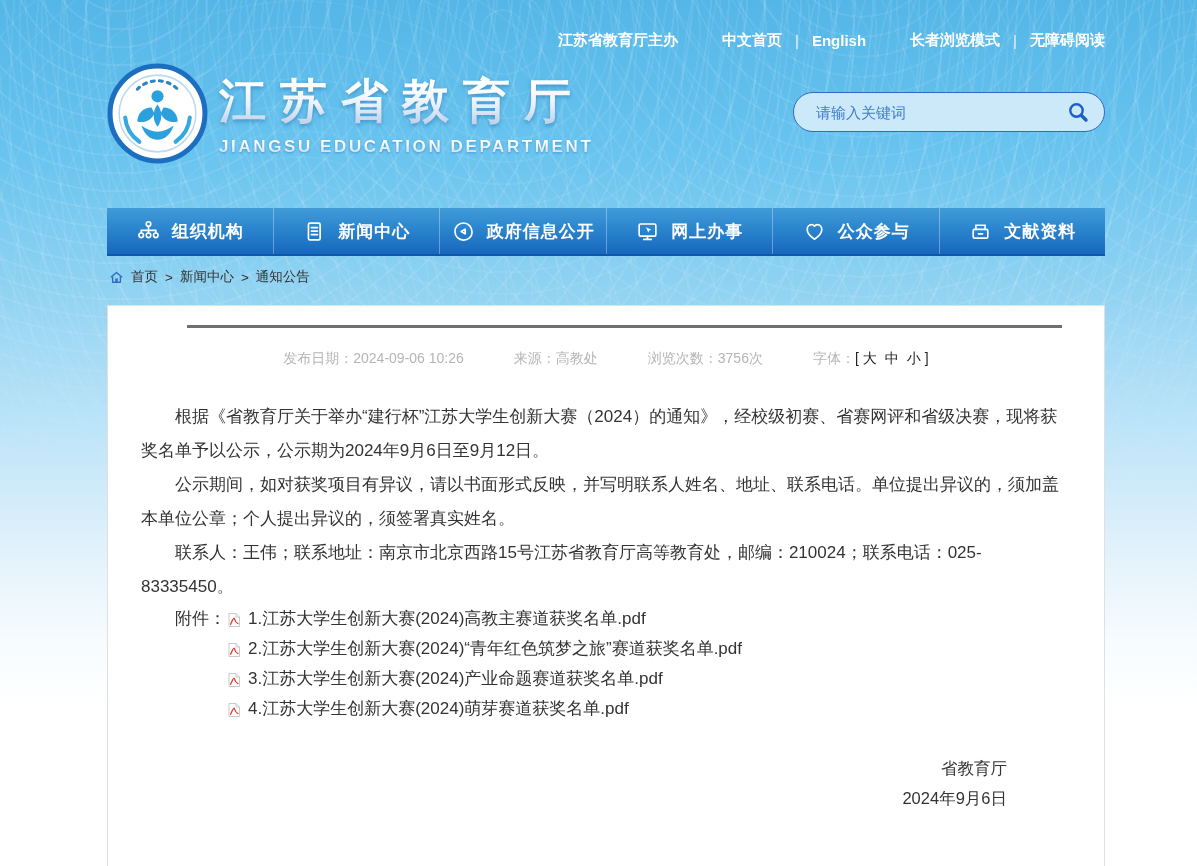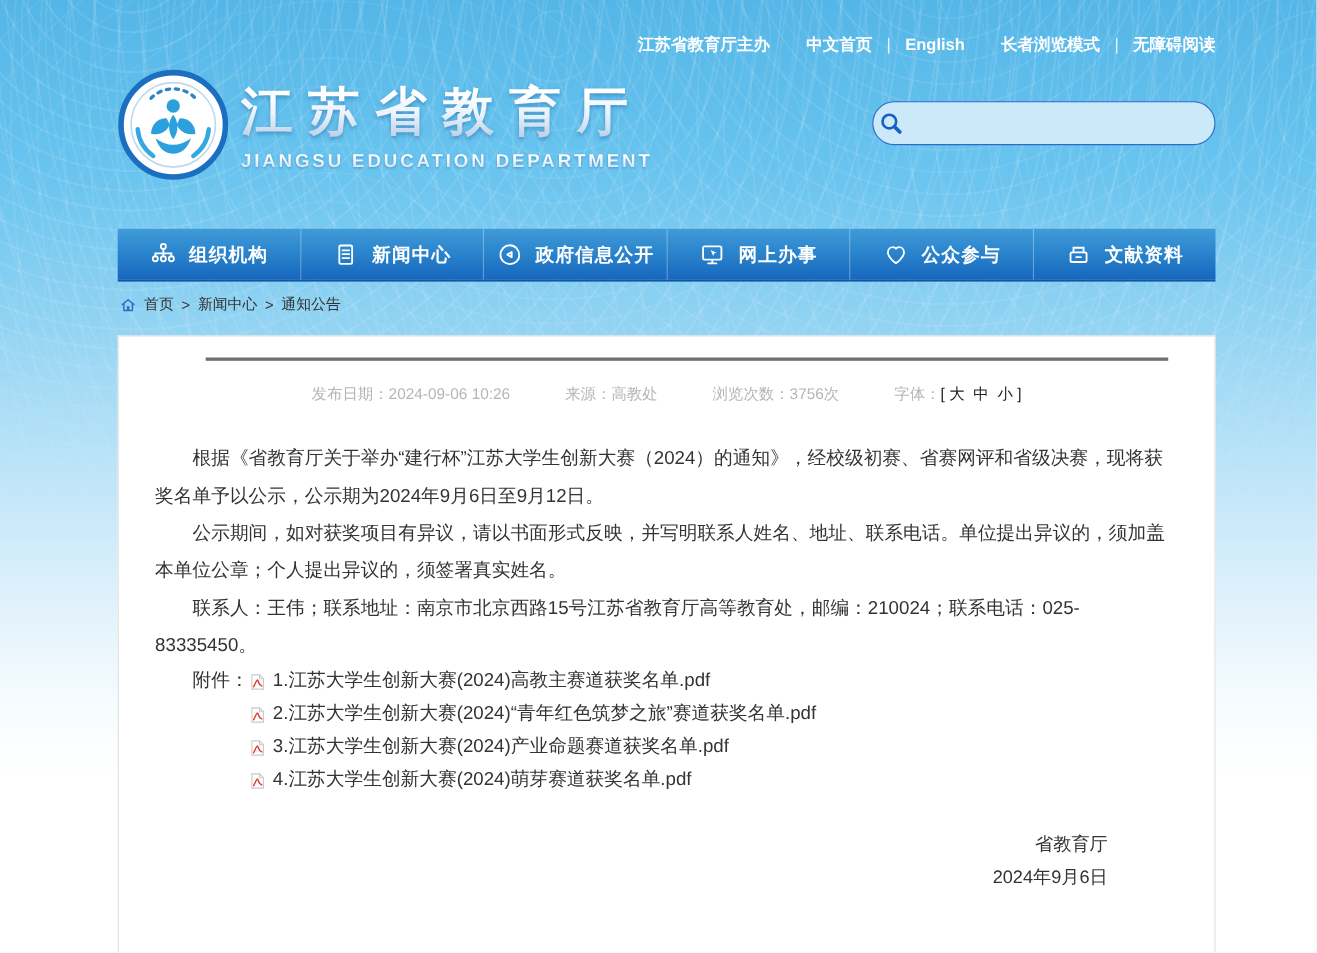--- a/index.html
+++ b/index.html
@@ -16,21 +16,21 @@
       repeating-radial-gradient(circle at 42% 6%, transparent 0 20px, rgba(255,255,255,.07) 20px 22px),
       repeating-radial-gradient(circle at 72% -12%, transparent 0 18px, rgba(255,255,255,.08) 18px 20px),
       repeating-radial-gradient(circle at 101% 20%, transparent 0 22px, rgba(255,255,255,.07) 22px 24px),
       repeating-radial-gradient(circle at 25% 55%, transparent 0 24px, rgba(255,255,255,.05) 24px 26px);
     -webkit-mask-image:linear-gradient(#000 55%, transparent 96%);
     mask-image:linear-gradient(#000 55%, transparent 96%);
   }
   
   .topbar{
     position:absolute; top:31px; left:107px; width:998px;
-    display:flex; justify-content:flex-end; align-items:center; gap:33px;
+    display:flex; justify-content:flex-end; align-items:center; gap:44px;
     color:#fff; font-size:15px; font-weight:bold;
   }
   .topbar a{ color:#fff; text-decoration:none; cursor:pointer; }
   .tb-group{ display:flex; align-items:center; gap:13px; }
   .tb-sep{ color:rgba(255,255,255,.85); font-weight:normal; }
   
   .header{ position:absolute; top:60px; left:107px; width:998px; height:140px; }
   .logo{ position:absolute; left:0; top:3px; width:101px; height:101px; cursor:pointer; }
   .title-block{ position:absolute; left:112px; top:10px; }
   .site-title{
@@ -138,20 +138,21 @@
         <path d="M56 44 c9 0 14 7 14 14 c-8 2 -14 -2 -17 -8z" fill="#2ba0dd"></path>
         <path d="M34 62 q16 12 32 0 q-5 14 -16 14 q-11 0 -16 -14z" fill="#2ba0dd"></path>
         <path d="M30 26 a28 28 0 0 1 40 0" fill="none" stroke="#2b84c8" stroke-width="3" stroke-linecap="round" stroke-dasharray="3 5"></path>
       </svg>
     </div>
     <div class="title-block">
       <div class="site-title">江苏省教育厅</div>
       <div class="site-subtitle">JIANGSU EDUCATION DEPARTMENT</div>
     </div>
     <div class="search">
+      <input type="text" placeholder="请输入关键词" style="">
       <button class="search-btn">
         <svg width="24" height="24" viewBox="0 0 24 24" fill="none" stroke="#1a5fc8" stroke-width="2.4" stroke-linecap="round">
           <circle cx="10.5" cy="10.5" r="6.2"></circle>
           <line x1="15.2" y1="15.2" x2="20" y2="20" stroke-width="3.4"></line>
         </svg>
       </button>
     </div>
   </header>
 
   <nav class="nav">

